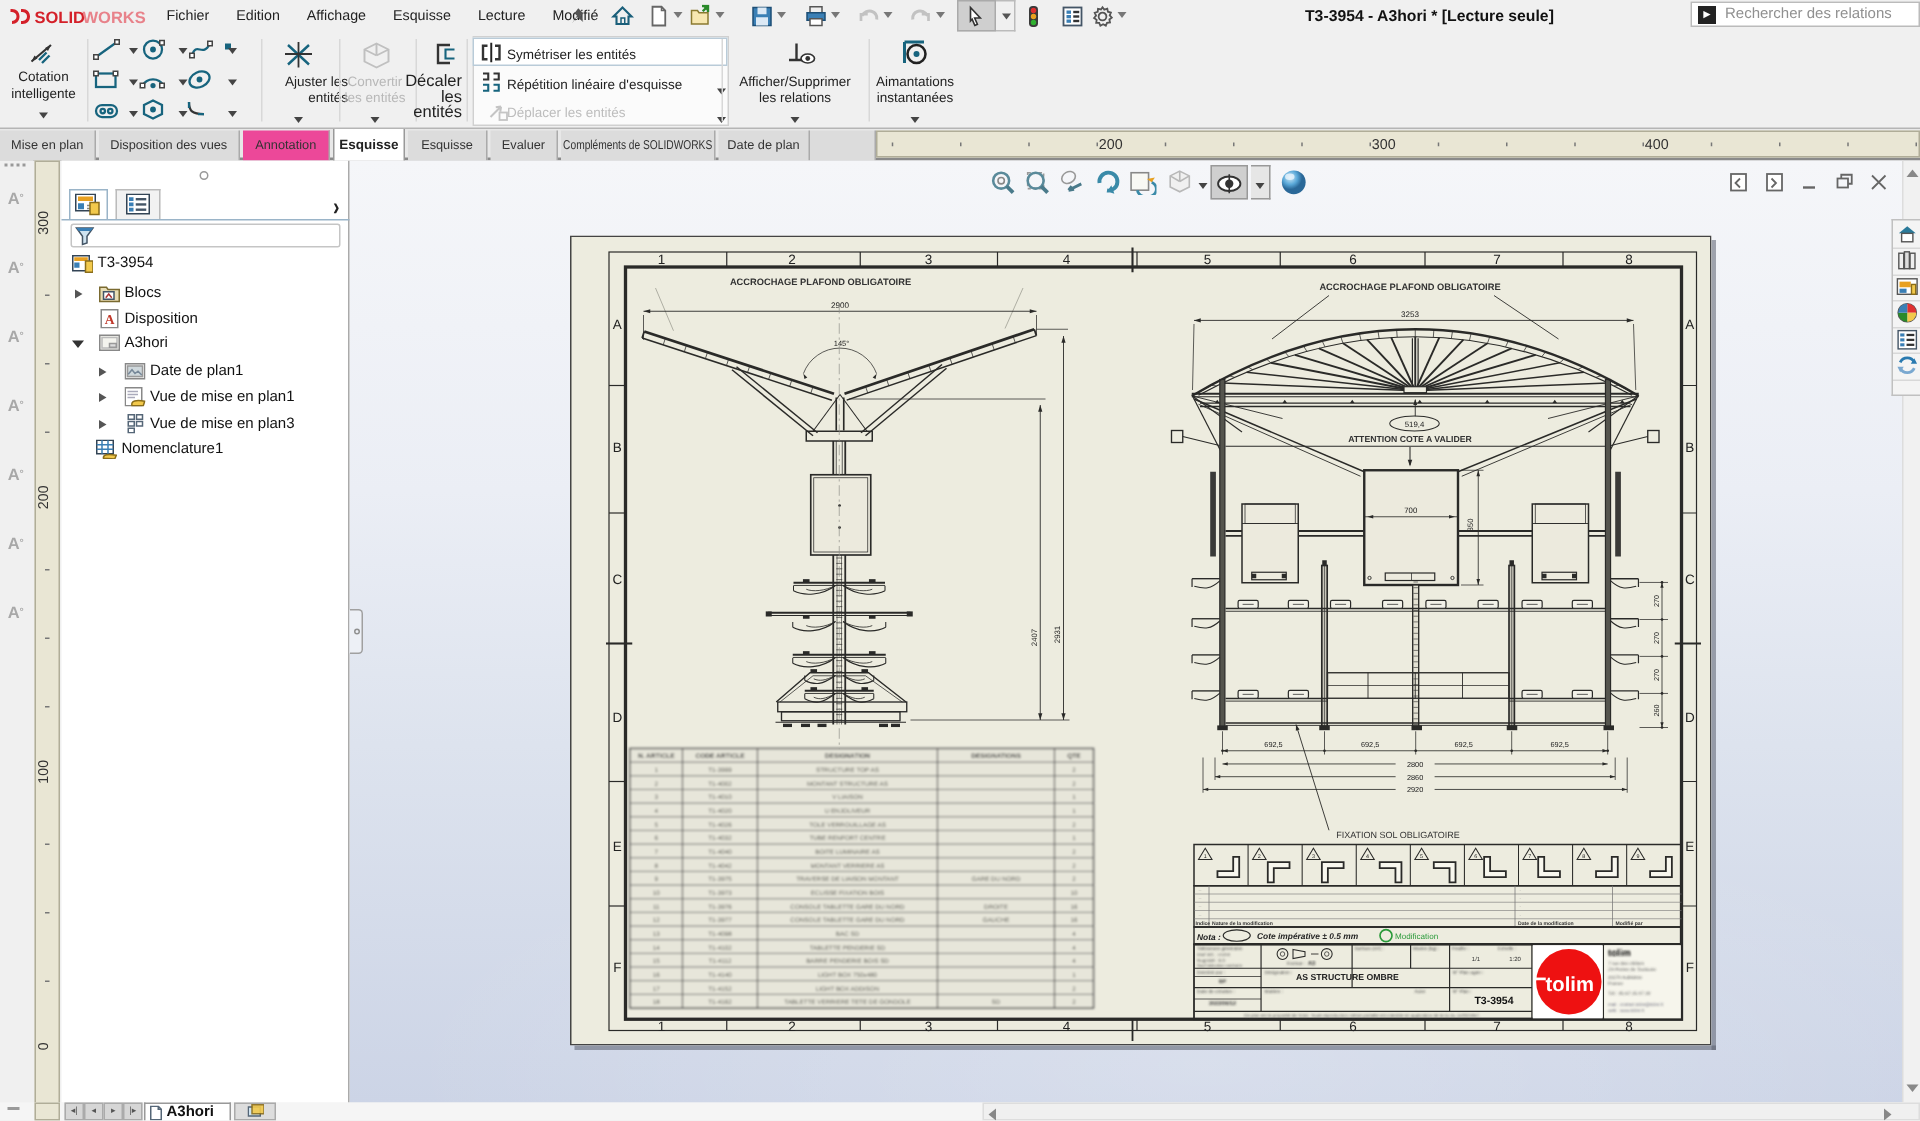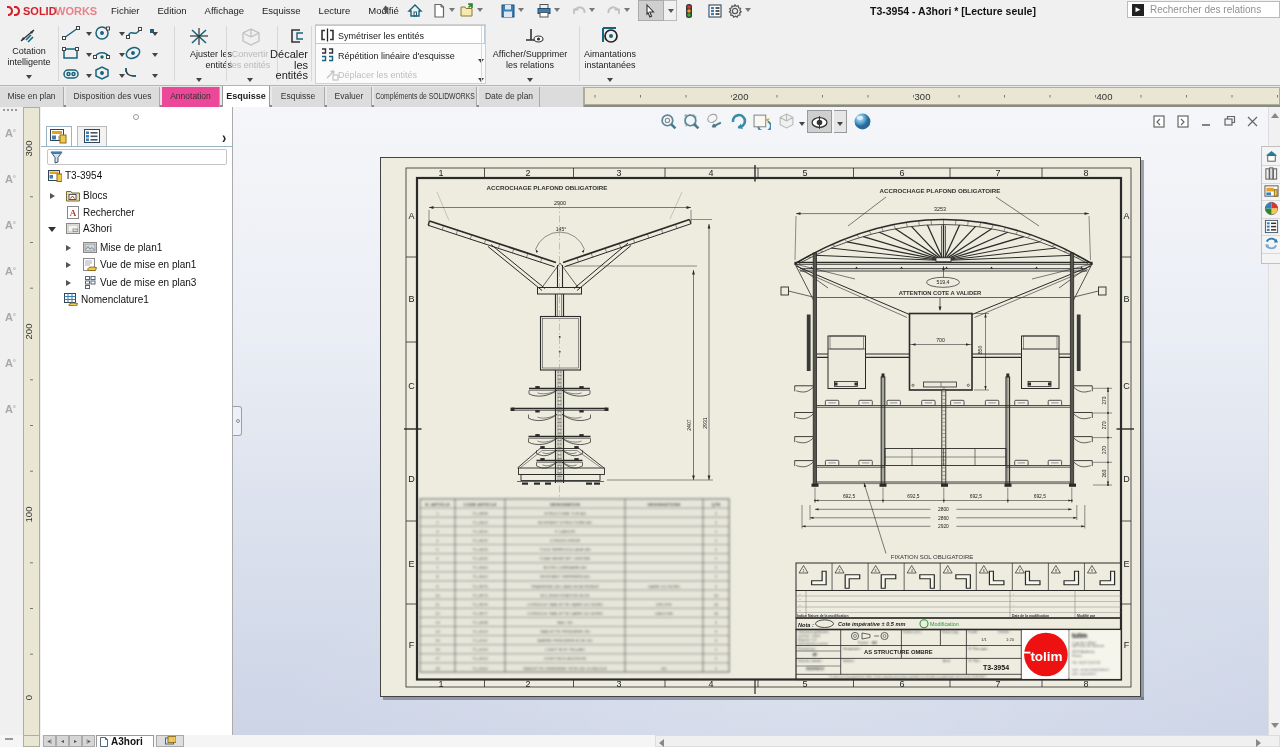--- a/index.html
+++ b/index.html
@@ -307,35 +307,35 @@
       <svg class="abs" style="left:25px;top:82px" width="14" height="13" viewBox="0 0 14 13">
         <path d="M0.5 2.5 L5 2.5 L6 4 L13.5 4 L13.5 12 L0.5 12 Z" fill="#e8ddb5" stroke="#7a6a30"></path>
         <rect x="3" y="5.5" width="7" height="5" fill="#fff" stroke="#456"></rect>
         <path d="M4.5 9.5 L6.5 7 L8.5 9.5" stroke="#a33" fill="none"></path>
       </svg>
       <div class="abs" style="left:42px;top:83px;font-size:10px;color:#111;white-space:nowrap">Blocs</div>
       <svg class="abs" style="left:25px;top:99px" width="14" height="13" viewBox="0 0 14 13">
         <rect x="1.5" y="0.5" width="11" height="12" fill="#fff" stroke="#888"></rect>
         <text x="7" y="10" font-size="9" font-weight="bold" fill="#c0392b" text-anchor="middle" font-family="Liberation Serif">A</text>
       </svg>
-      <div class="abs" style="left:42px;top:100px;font-size:10px;color:#111;white-space:nowrap">Rechercher</div>
+      <div class="abs" style="left:42px;top:100px;font-size:10px;color:#111;white-space:nowrap">Disposition</div>
       <div class="abs" style="left:7px;top:120px;width:0;height:0;border-left:4px solid transparent;border-right:4px solid transparent;border-top:5px solid #333"></div>
       <svg class="abs" style="left:25px;top:115px" width="14" height="13" viewBox="0 0 14 13">
         <rect x="0.5" y="1.5" width="13" height="10" fill="#f4f4ee" stroke="#888"></rect>
         <rect x="2" y="3" width="10" height="7" fill="none" stroke="#bbb"></rect>
         <rect x="7" y="7" width="4.5" height="2.5" fill="#ddd" stroke="#999"></rect>
       </svg>
       <div class="abs" style="left:42px;top:116px;font-size:10px;color:#111;white-space:nowrap">A3hori</div>
       <div class="abs" style="left:25px;top:138px;width:0;height:0;border-top:3.5px solid transparent;border-bottom:3.5px solid transparent;border-left:5px solid #555"></div>
       <svg class="abs" style="left:42px;top:134px" width="14" height="13" viewBox="0 0 14 13">
         <rect x="0.5" y="1.5" width="13" height="10" fill="#eee" stroke="#888"></rect>
         <rect x="2" y="3" width="10" height="7" fill="#cfd8dc" stroke="#999"></rect>
         <path d="M2.5 8.5 L5 5.5 L7 8 L9 6.5 L11.5 9" stroke="#789" fill="none"></path>
       </svg>
-      <div class="abs" style="left:59px;top:135px;font-size:10px;color:#111;white-space:nowrap">Mise de plan1</div>
+      <div class="abs" style="left:59px;top:135px;font-size:10px;color:#111;white-space:nowrap">Date de plan1</div>
       <div class="abs" style="left:25px;top:155px;width:0;height:0;border-top:3.5px solid transparent;border-bottom:3.5px solid transparent;border-left:5px solid #555"></div>
       <svg class="abs" style="left:42px;top:151px" width="14" height="13" viewBox="0 0 14 13">
         <rect x="0.5" y="0.5" width="11" height="12" fill="#fff" stroke="#888"></rect>
         <path d="M2 3 L9 3 M2 5 L9 5 M2 7 L7 7" stroke="#aab"></path>
         <path d="M5 12.5 C4 9 8 8.5 13.5 9.5 L12.5 12.5 Z" fill="#f2c94c" stroke="#8a6d1a"></path>
       </svg>
       <div class="abs" style="left:59px;top:152px;font-size:10px;color:#111;white-space:nowrap">Vue de mise en plan1</div>
       <div class="abs" style="left:25px;top:173px;width:0;height:0;border-top:3.5px solid transparent;border-bottom:3.5px solid transparent;border-left:5px solid #555"></div>
       <svg class="abs" style="left:42px;top:169px" width="14" height="13" viewBox="0 0 14 13">
         <rect x="2.5" y="0.5" width="4" height="3" fill="#fff" stroke="#567"></rect>

